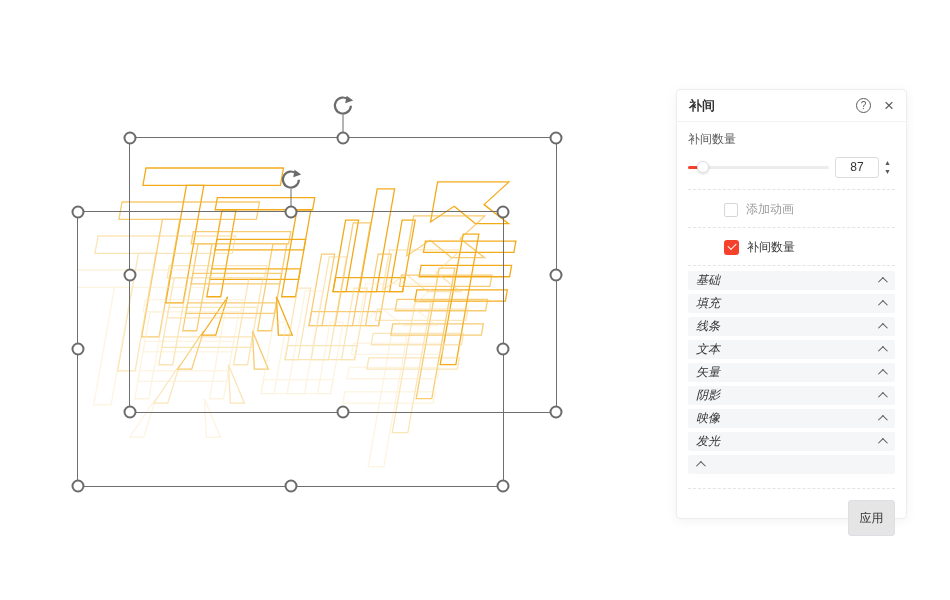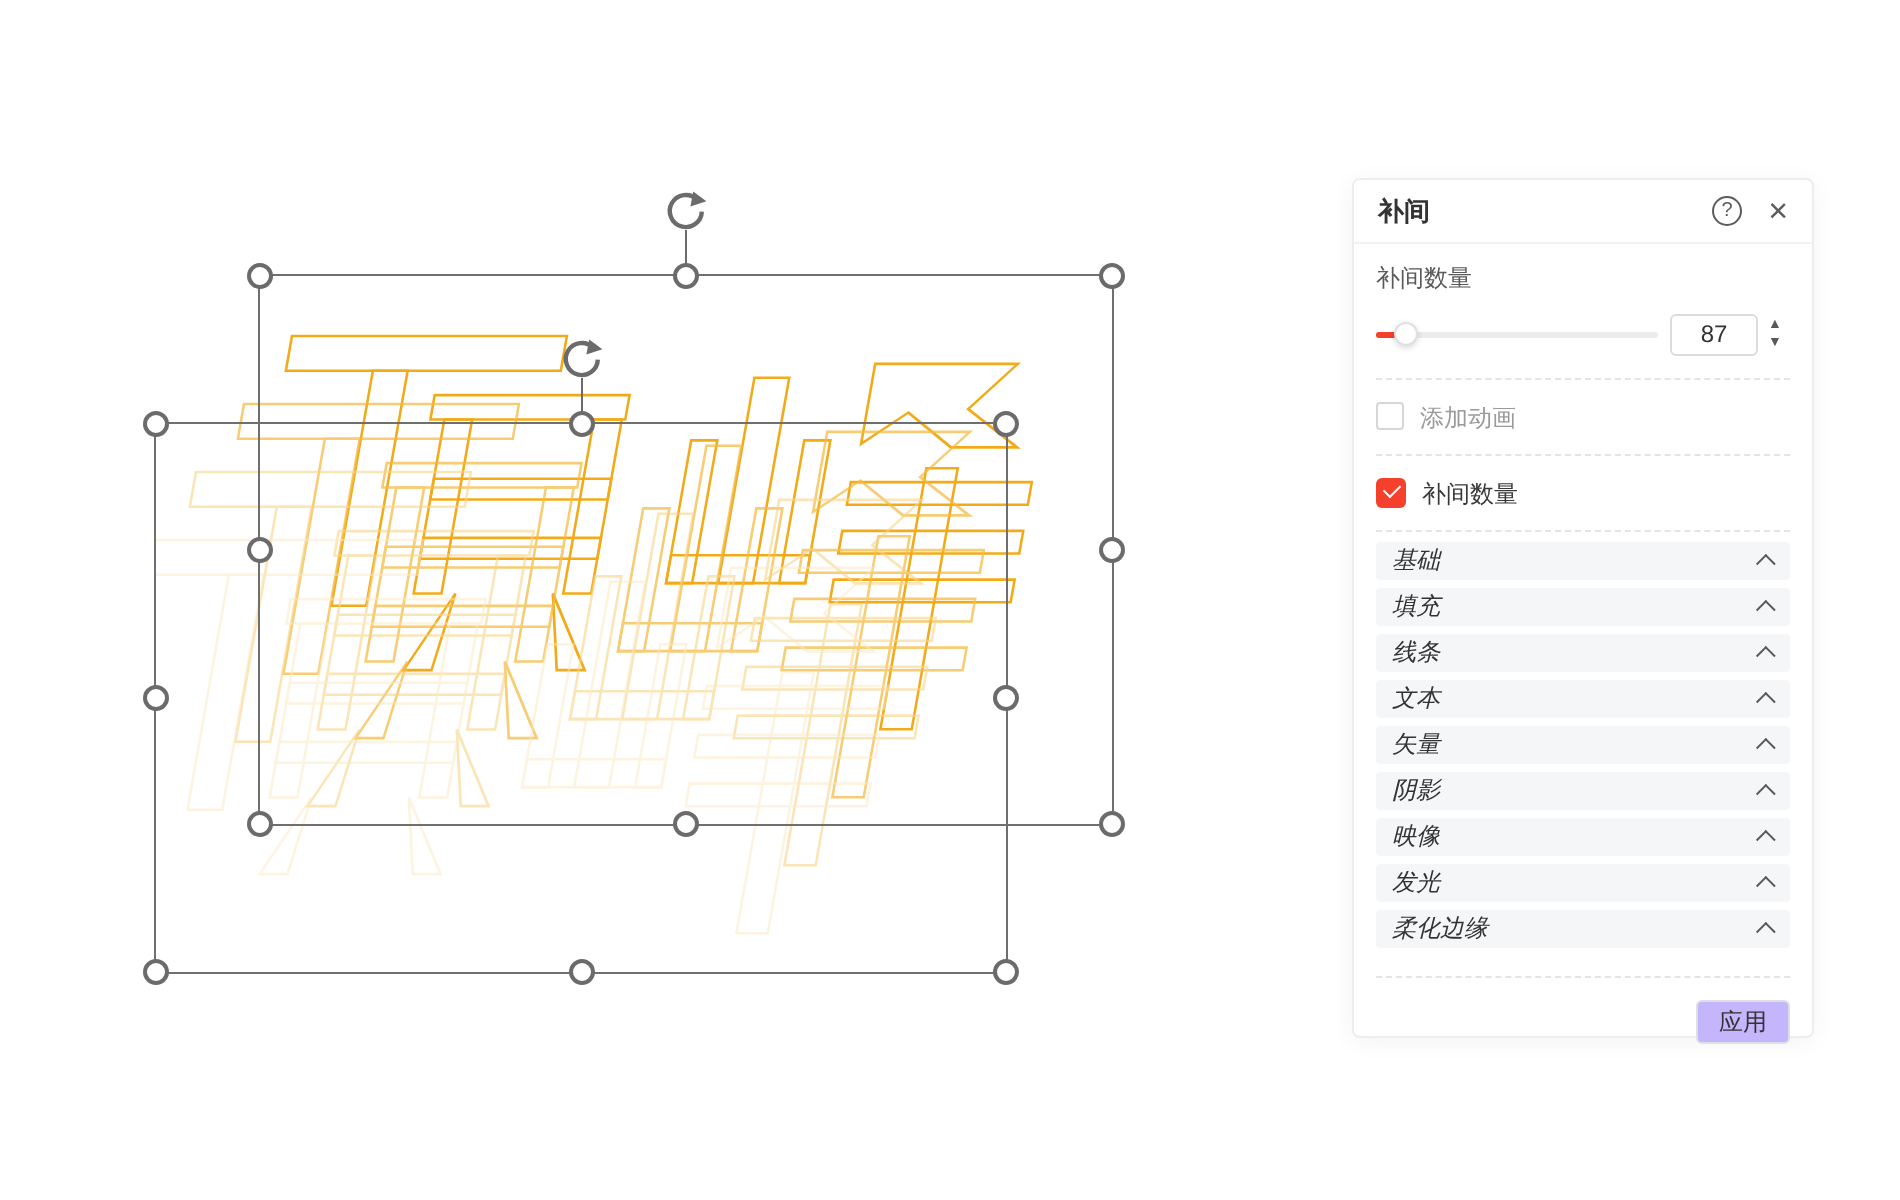--- a/index.html
+++ b/index.html
@@ -46,38 +46,38 @@
     border:1px solid #e0e0e0; border-radius:50%; box-shadow:0 1px 3px rgba(0,0,0,.15); }
   .num-box { margin-left:6px; width:44px; height:21px; border:1px solid #dcdcdc; border-radius:3px;
     font-size:12px; color:#333; display:flex; align-items:center; justify-content:center; }
   .stepper { margin-left:5px; display:flex; flex-direction:column; align-items:center; }
   .stepper span { font-size:7px; color:#595959; line-height:7px; cursor:pointer; }
   .stepper .st-up { margin-bottom:2px; }
 
   .dashed { border-top:1px dashed #e2e4e8; }
   .d1 { margin-top:12px; } .d2 { margin-top:9px; } .d3 { margin-top:9px; }
 
-  .chk-row { display:flex; cursor:pointer; }
+  .chk-row { display:flex; align-items:center; cursor:pointer;margin-left:36px; }
   .r-add { margin-top:11px; } .r-adv { margin-top:11px; }
   .cbox { width:14px; height:14px; border:1px solid #d6d6d6; border-radius:2px; background:#fff; flex:none; }
   .cbox-on { width:15px; height:15px; border:none; border-radius:3px; position:relative; flex:none; }
   .cbox-on::after { content:""; position:absolute; left:3.5px; top:3px; width:7px; height:4px;
     border-left:1.6px solid #fff; border-bottom:1.6px solid #fff; transform:rotate(-45deg); }
   .chk-label { margin-left:8px; font-size:12px; }
   .lab-muted { color:#9a9a9a; } .lab-dark { color:#383838; }
 
   .sections { margin-top:5px; height:218px; overflow:hidden; border-bottom:1px dashed #e2e4e8; }
   .sec-row { height:19px; margin-bottom:4px; background:#f5f6f8; border-radius:2px;
     display:flex; align-items:center; padding:0 10px 0 8px; cursor:pointer; }
   .sec-label { flex:1; font-size:12px; color:#333;font-style:italic; }
   .chev { width:7px; height:7px; border-top:1.5px solid #595959; border-right:1.5px solid #595959;
     transform:rotate(-45deg) translateY(2px); }
 
   .apply-row { margin-top:11px; display:flex; justify-content:flex-end; }
-  .apply-btn { width:47px; height:22px; background:#c4b5fd; border:1px solid #dcdfe3; border-radius:3px;
+  .apply-btn { width:47px; height:36px; background:#e5e5e5; border:1px solid #dcdfe3; border-radius:3px;
     font-size:12px; color:#333; cursor:pointer; font-family:Liberation Mono, monospace; }
 </style>
 </head>
 <body>
 
 <div id="stage">
 
   <span class="sr-only">顶峰</span>
   <svg id="art-svg" width="484" height="350" viewBox="0 0 484 350">
     <defs>
@@ -208,21 +208,20 @@
         </div>
         <div class="sec-row">
           <span class="sec-label">映像</span>
           <span class="chev"></span>
         </div>
         <div class="sec-row">
           <span class="sec-label">发光</span>
           <span class="chev"></span>
         </div>
         <div class="sec-row">
-          <span class="sec-label">柔化边缘</span>
           <span class="chev"></span>
         </div>
       </div>
 
       <div class="apply-row">
         <button class="apply-btn">应用</button>
       </div>
     </div>
   </div>
 

